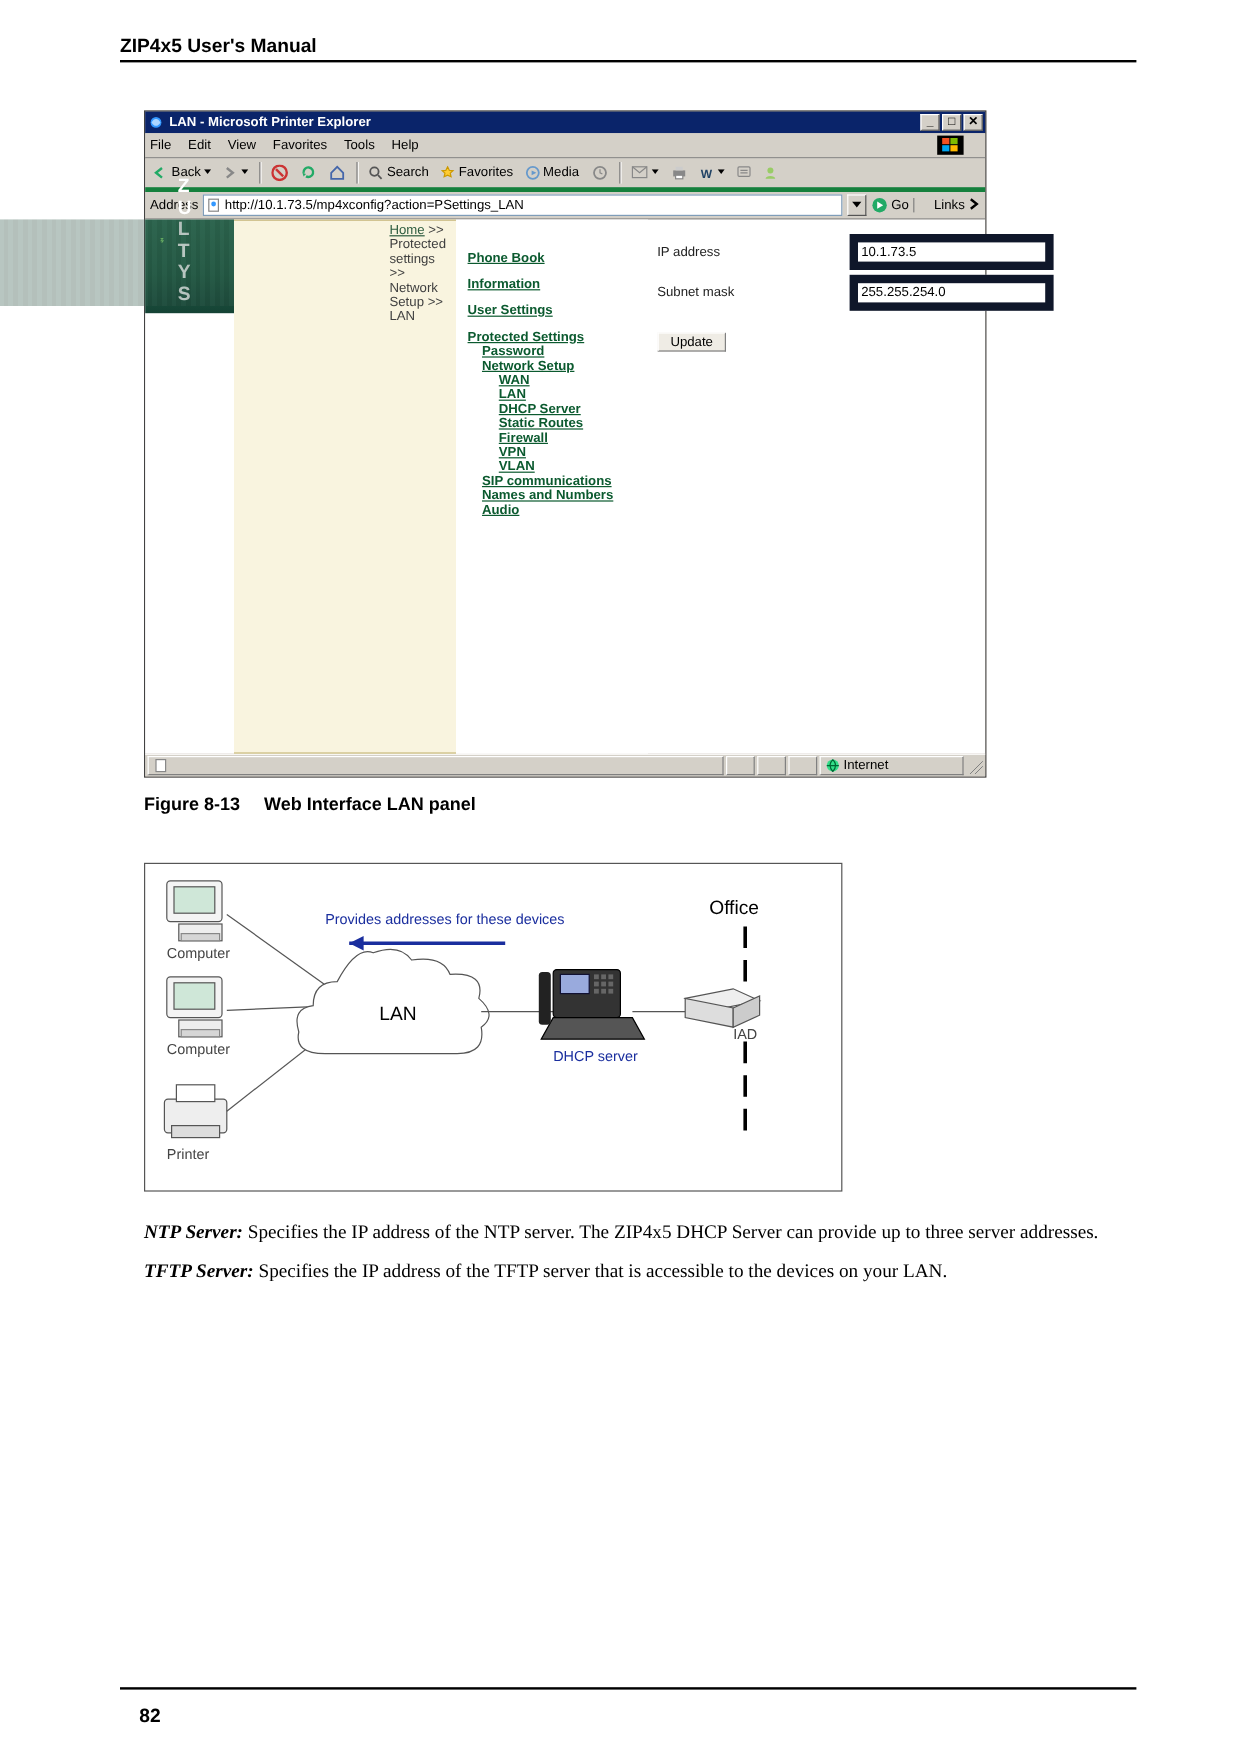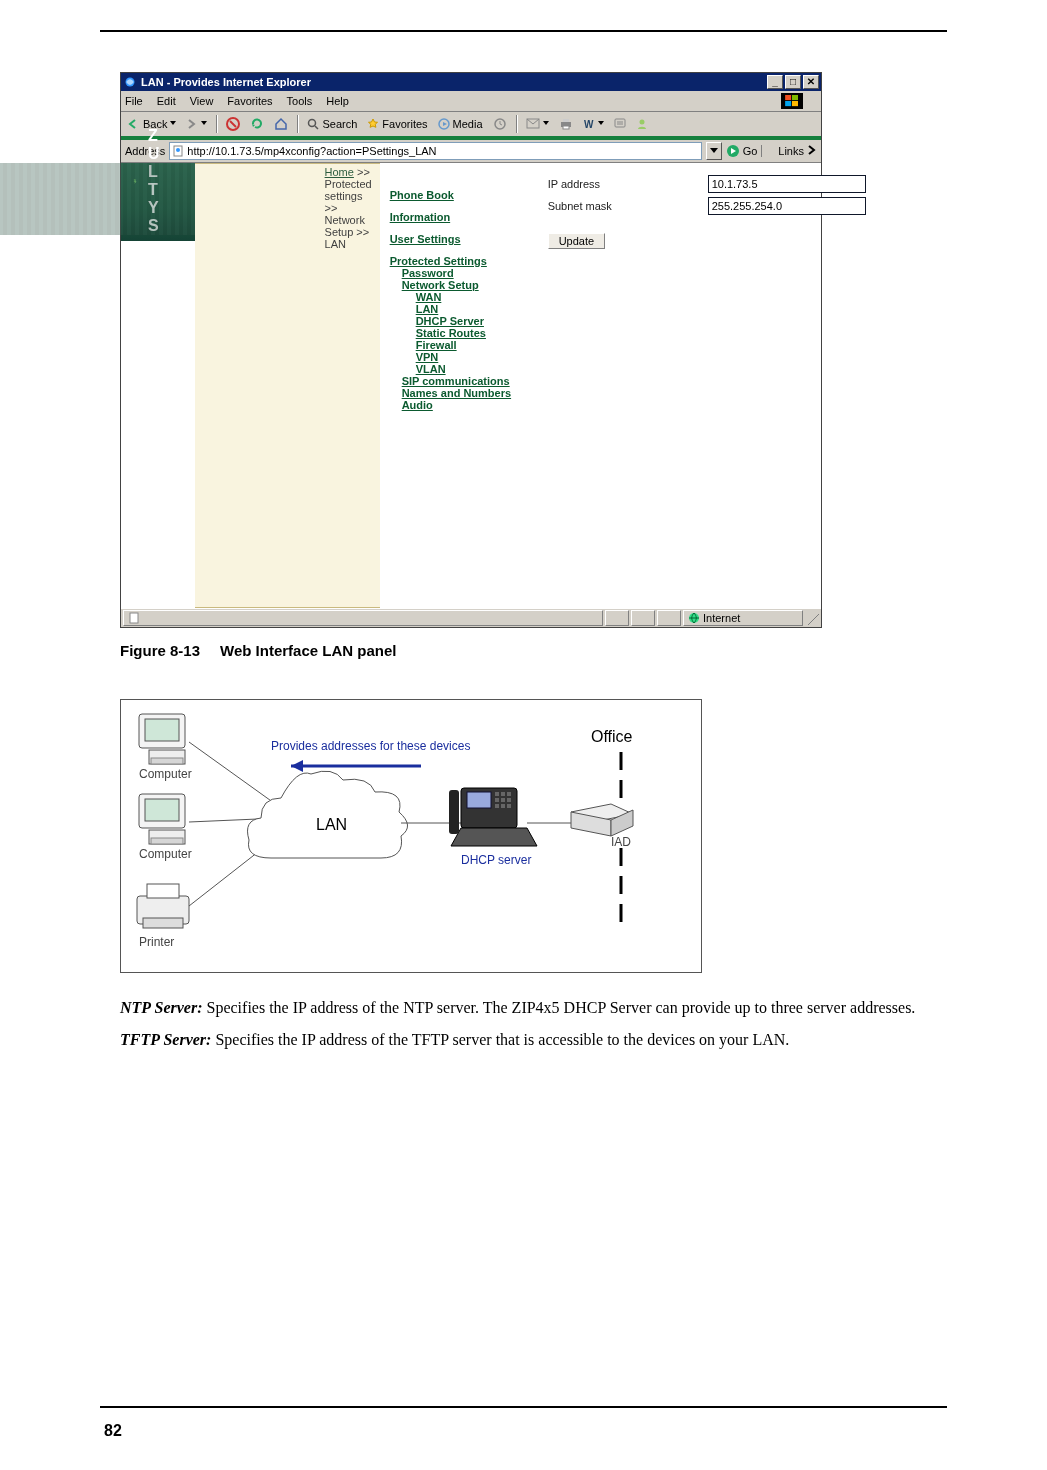--- a/index.html
+++ b/index.html
@@ -214,21 +214,21 @@
   .sidenav .lvl3 { margin-left: 26px; }
   .form-area {
     flex:1;
     padding: 12px 8px;
     font-size: 11px;
     color:#222;
   }
   .form-row { display:flex; align-items:center; margin-bottom:4px; }
   .form-row .lbl { width:160px; }
   .form-row input[type=text] {
-    border:1px solid #0f172a;
+    border:7px solid #0f172a;
     height:16px;
     width:150px;
     padding:0 3px;
     font-size:11px;
   }
   .update-btn {
     margin-top:14px;
     border:1px solid #808080;
     border-top-color:#fff; border-left-color:#fff;
     background:#efece5;
@@ -294,40 +294,41 @@
   }
   .body-text p { margin: 0 0 10px 0; }
   .term { font-style: italic; font-weight: bold; }
 
   .foot-rule {
     position:absolute;
     left:100px; right:100px; bottom:55px;
     border:none; border-top:2px solid #000;
   }
   .page-number {
-    position:absolute; left:104px; bottom:30px;
+    position:absolute; left:116px; bottom:30px;
     font-size:16px; font-weight:bold;
   }
 </style>
 </head>
 <body>
 
 <div class="page">
+  <div class="running-head">ZIP4x5 User's Manual</div>
   <hr class="head-rule">
 
   <div class="ie-window">
 
     <div class="titlebar">
       <span class="ie-icon">
         <svg viewBox="0 0 16 16">
             <circle cx="8" cy="8" r="6" fill="#3398ff"></circle>
             <path d="M3 8c3-5 7-5 10 0-3 5-7 5-10 0z" fill="#fff" opacity=".6"></path>
           </svg>
       </span>
-      <span>LAN - Provides Internet Explorer</span>
+      <span>LAN - Microsoft Printer Explorer</span>
       <span class="spacer"></span>
       <span class="win-btn">_</span>
       <span class="win-btn">□</span>
       <span class="win-btn">✕</span>
     </div>
 
     <div class="menubar">
       <span>File</span>
       <span>Edit</span>
       <span>View</span>

